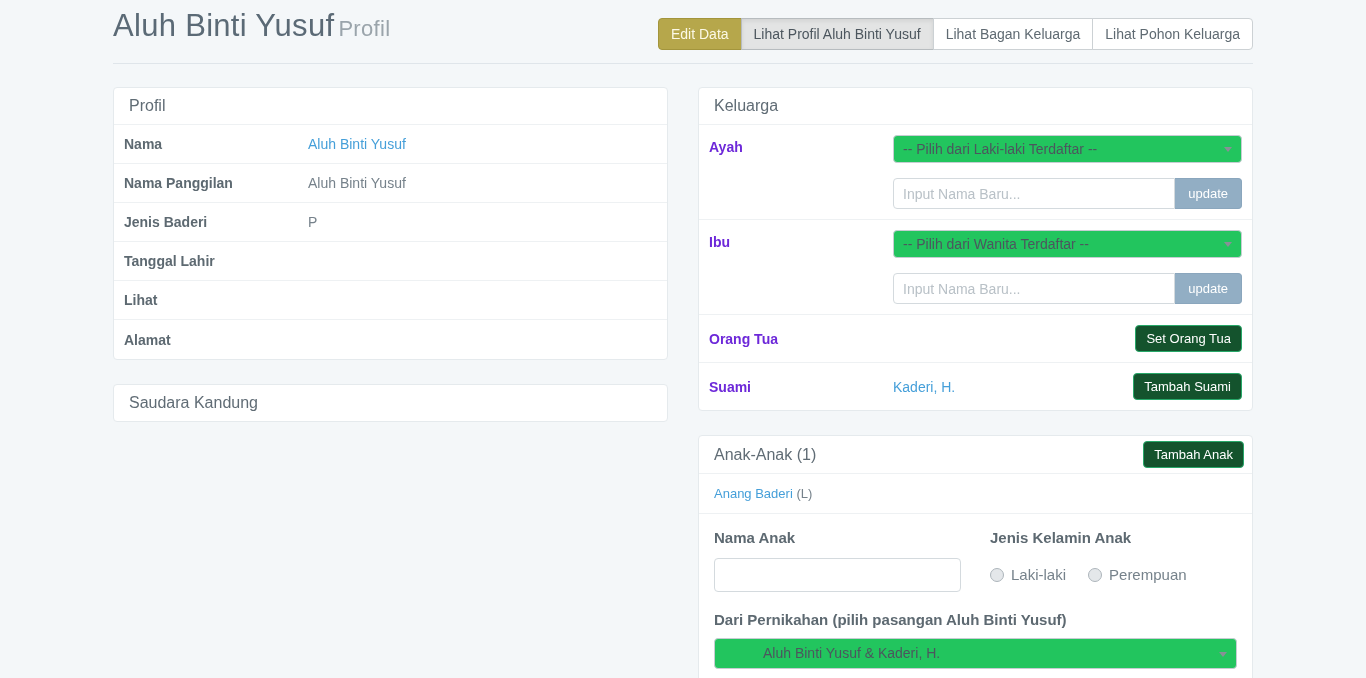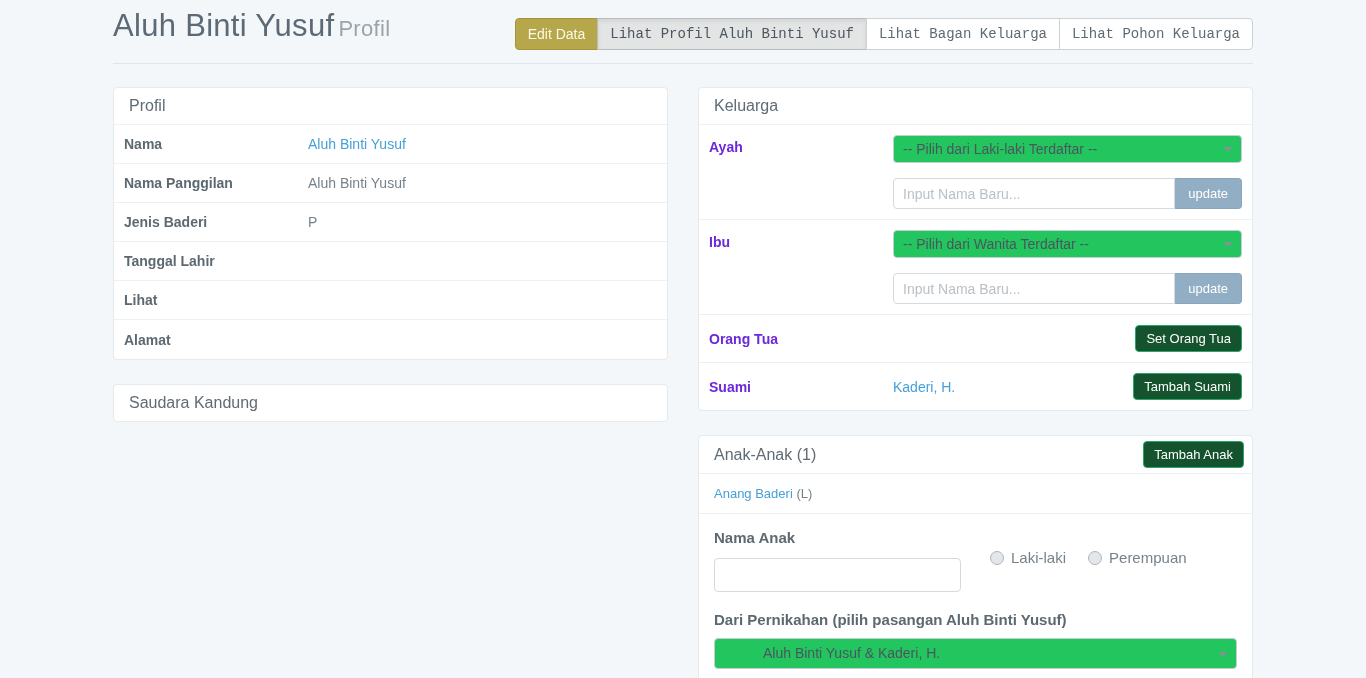--- a/index.html
+++ b/index.html
@@ -22,21 +22,21 @@
     font-family: inherit;
     font-size: 14px;
     line-height: 18px;
     padding: 6px 12px;
     background: #fff;
     border: 1px solid #ccd1d4;
     color: #5f6a72;
     cursor: pointer;
     white-space: nowrap;
   }
-  .btn-group .btn + .btn { margin-left: -1px; font-family: Liberation Mono, monospace; }
+  .btn-group .btn + .btn { margin-left: -1px; }
   .btn-group .btn:first-child { border-radius: 4px 0 0 4px; }
   .btn-group .btn:last-child { border-radius: 0 4px 4px 0; }
   .btn-warning { background: #b6a74b; border-color: #a3953c; color: #fcf9e6; }
   .btn-group .btn.active { background: #e3e4e4; border-color: #b7bcbf; color: #4c565e; box-shadow: inset 0 2px 4px rgba(0,0,0,.08); }
 
   hr.divider { border: 0; border-top: 1px solid #dfe5ea; margin: 13px 0 23px; }
 
   
   .row { display: flex; gap: 30px; align-items: flex-start; }
   .col { width: 555px; flex-shrink: 0; }
@@ -260,20 +260,21 @@
             <span>(L)</span>
           </div>
 
           <div class="anak-form">
             <div class="form-grid">
               <div class="form-col-left">
                 <label class="form-label">Nama Anak</label>
                 <input class="nama-input" type="text" value="" style="">
               </div>
               <div class="form-col-right">
+                <label class="form-label">Jenis Kelamin Anak</label>
                 <div class="radio-row">
                   <label class="radio-option">
                     <input type="radio" name="jk-anak" style="">
                     <span>Laki-laki</span>
                   </label>
                   <label class="radio-option">
                     <input type="radio" name="jk-anak" style="">
                     <span>Perempuan</span>
                   </label>
                 </div>

